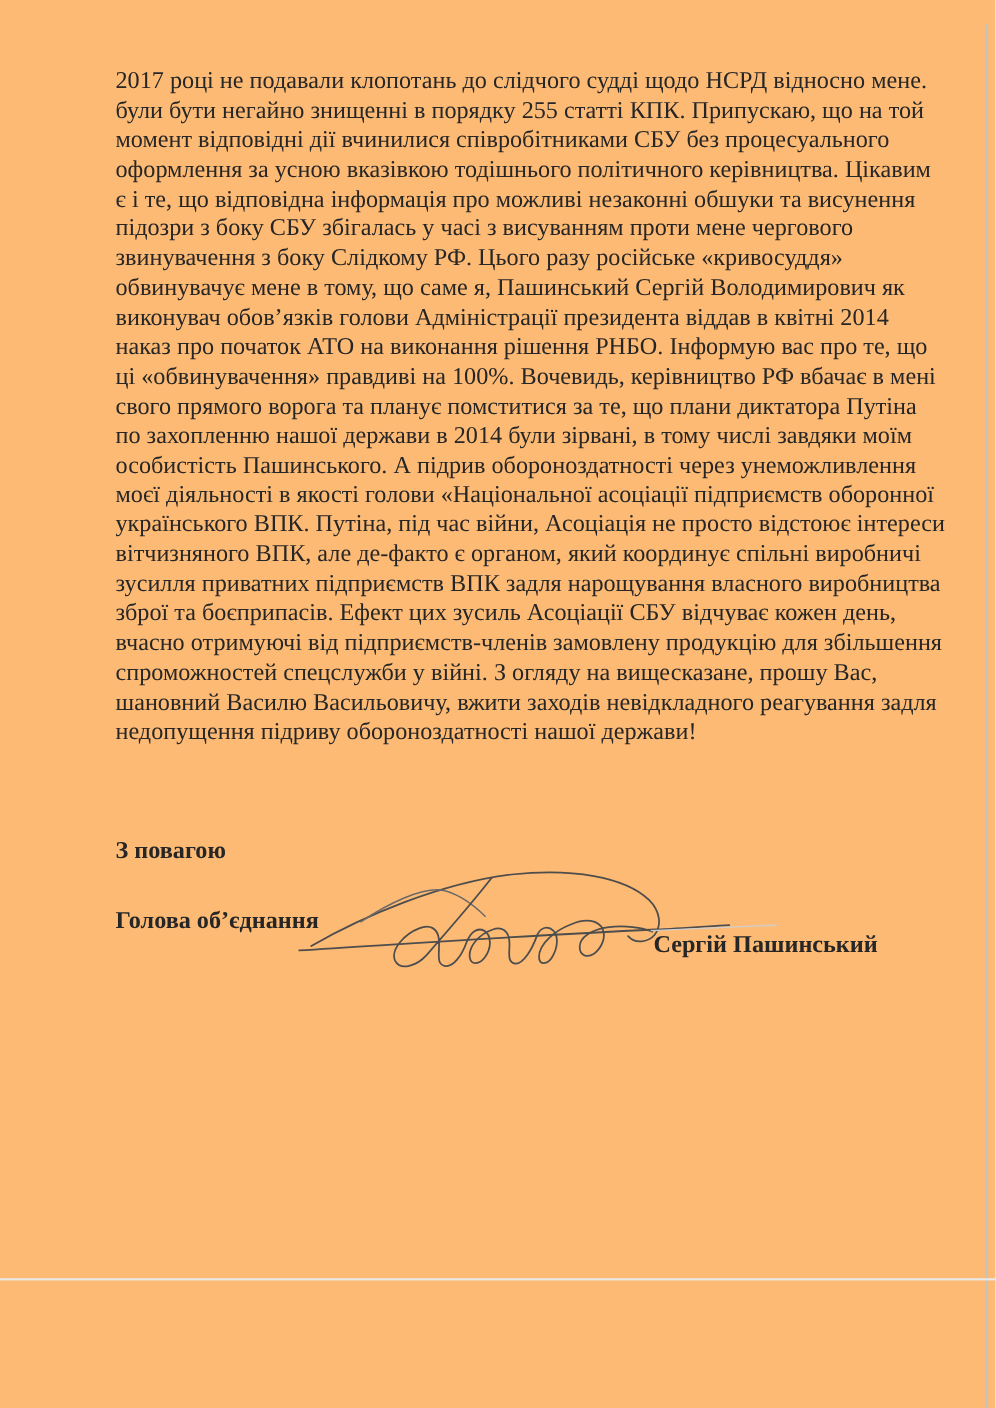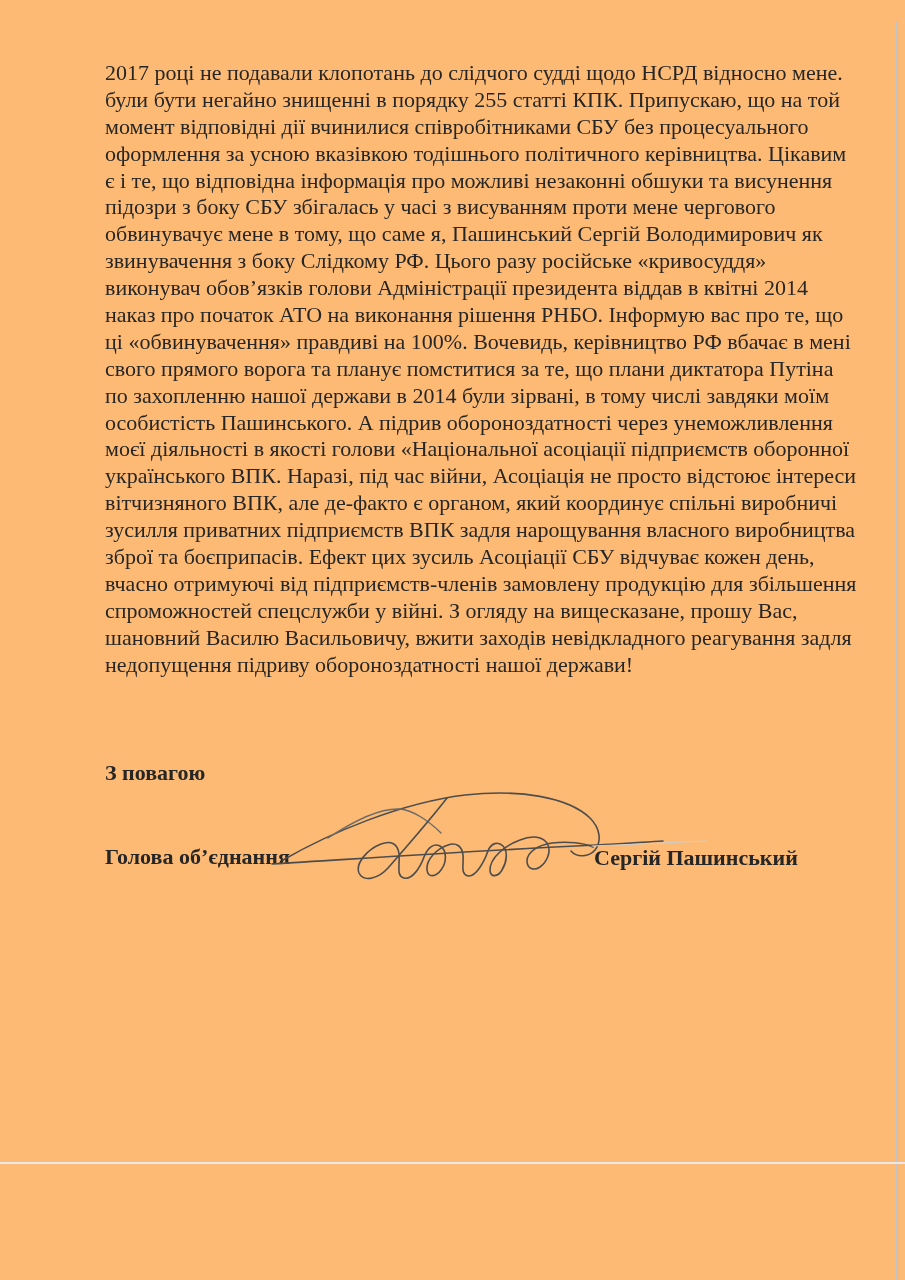--- a/index.html
+++ b/index.html
@@ -33,21 +33,21 @@
     left: 105px;
     top: 760px;
     font-size: 22px;
     font-weight: bold;
     color: #262626;
     white-space: nowrap;
   }
   .closing-title {
     position: absolute;
     left: 105px;
-    top: 844px;
+    top: 824px;
     font-size: 22px;
     font-weight: bold;
     color: #262626;
     white-space: nowrap;
   }
   .closing-signer {
     position: absolute;
     left: 594px;
     top: 845px;
     font-size: 22px;
@@ -84,30 +84,30 @@
 
 <div class="page">
 
   <div class="body-text">
       <div class="line">2017 році не подавали клопотань до слідчого судді щодо НСРД відносно мене.</div>
       <div class="line">були бути негайно знищенні в порядку 255 статті КПК. Припускаю, що на той</div>
       <div class="line">момент відповідні дії вчинилися співробітниками СБУ без процесуального</div>
       <div class="line">оформлення за усною вказівкою тодішнього політичного керівництва. Цікавим</div>
       <div class="line">є і те, що відповідна інформація про можливі незаконні обшуки та висунення</div>
       <div class="line">підозри з боку СБУ збігалась у часі з висуванням проти мене чергового</div>
+      <div class="line">звинувачення з боку Слідкому РФ. Цього разу російське «кривосуддя»</div>
       <div class="line">обвинувачує мене в тому, що саме я, Пашинський Сергій Володимирович як</div>
-      <div class="line">звинувачення з боку Слідкому РФ. Цього разу російське «кривосуддя»</div>
       <div class="line">виконувач обов’язків голови Адміністрації президента віддав в квітні 2014</div>
       <div class="line">наказ про початок АТО на виконання рішення РНБО. Інформую вас про те, що</div>
       <div class="line">ці «обвинувачення» правдиві на 100%. Вочевидь, керівництво РФ вбачає в мені</div>
       <div class="line">свого прямого ворога та планує помститися за те, що плани диктатора Путіна</div>
       <div class="line">по захопленню нашої держави в 2014 були зірвані, в тому числі завдяки моїм</div>
       <div class="line">особистість Пашинського. А підрив обороноздатності через унеможливлення</div>
       <div class="line">моєї діяльності в якості голови «Національної асоціації підприємств оборонної</div>
-      <div class="line">українського ВПК. Наразі, під час війни, Асоціація не просто відстоює інтереси</div>
+      <div class="line">українського ВПК. Путіна, під час війни, Асоціація не просто відстоює інтереси</div>
       <div class="line">вітчизняного ВПК, але де-факто є органом, який координує спільні виробничі</div>
       <div class="line">зусилля приватних підприємств ВПК задля нарощування власного виробництва</div>
       <div class="line">зброї та боєприпасів. Ефект цих зусиль Асоціації СБУ відчуває кожен день,</div>
       <div class="line">вчасно отримуючі від підприємств-членів замовлену продукцію для збільшення</div>
       <div class="line">спроможностей спецслужби у війні. З огляду на вищесказане, прошу Вас,</div>
       <div class="line">шановний Василю Васильовичу, вжити заходів невідкладного реагування задля</div>
       <div class="line">недопущення підриву обороноздатності нашої держави!</div>
     </div>
 
   <div class="closing-regards">З повагою</div>

